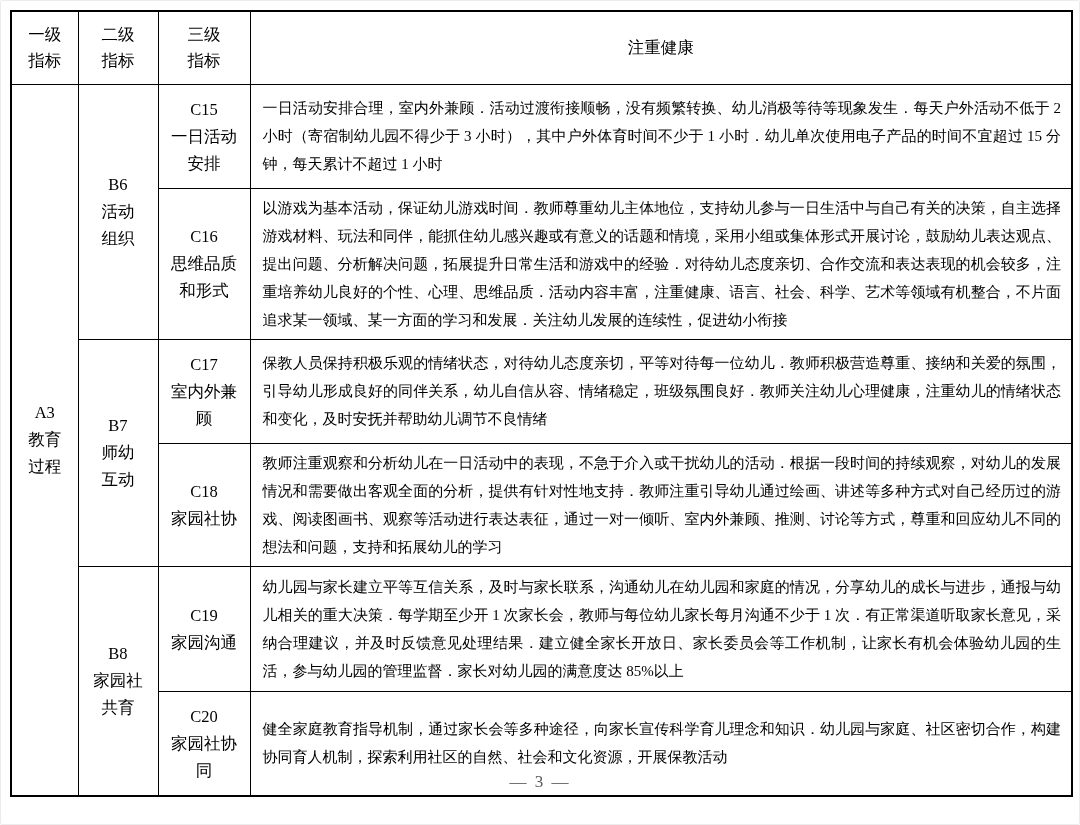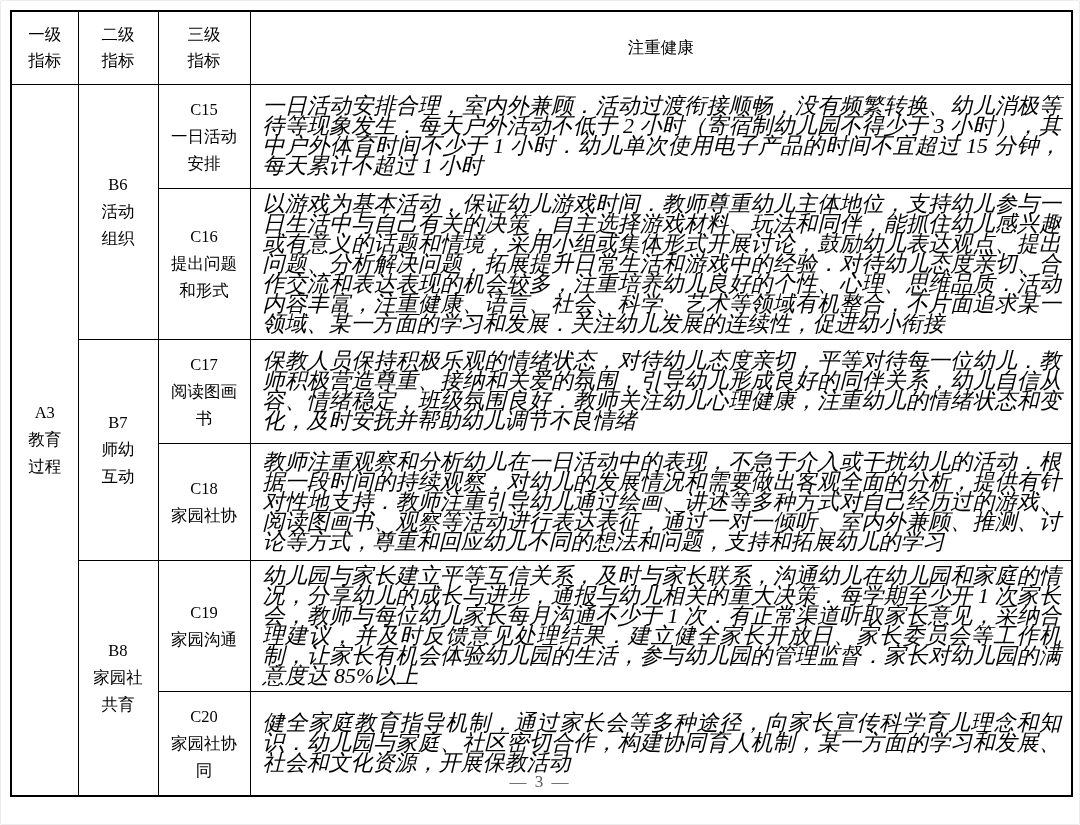--- a/index.html
+++ b/index.html
@@ -53,25 +53,24 @@
     white-space: pre-line;
   }
   .ind {
     text-align: center;
     font-size: 16.5px;
     line-height: 27px;
     white-space: pre-line;
     padding: 11px;
   }
   .req {
-    font-size: 22px;
-    line-height: 20px;
+    font-size: 15px;
+    line-height: 28px;
     text-align: justify;
     padding: 5px 10px 5px 12px;
-    font-style: italic;
   }
   .footer {
     position: absolute;
     left: 0;
     top: 772px;
     width: 100%;
     text-align: center;
     font-size: 17px;
     color: #5a5a5a;
     letter-spacing: 2px;
@@ -105,48 +104,48 @@
         <td class="ind" rowspan="2">B6
 活动
 组织</td>
         <td class="ind">C15
 一日活动
 安排</td>
         <td class="req">一日活动安排合理，室内外兼顾．活动过渡衔接顺畅，没有频繁转换、幼儿消极等待等现象发生．每天户外活动不低于 2 小时（寄宿制幼儿园不得少于 3 小时），其中户外体育时间不少于 1 小时．幼儿单次使用电子产品的时间不宜超过 15 分钟，每天累计不超过 1 小时</td>
       </tr>
       <tr class="row-c16">
         <td class="ind">C16
-提出问题
+思维品质
 和形式</td>
         <td class="req">以游戏为基本活动，保证幼儿游戏时间．教师尊重幼儿主体地位，支持幼儿参与一日生活中与自己有关的决策，自主选择游戏材料、玩法和同伴，能抓住幼儿感兴趣或有意义的话题和情境，采用小组或集体形式开展讨论，鼓励幼儿表达观点、提出问题、分析解决问题，拓展提升日常生活和游戏中的经验．对待幼儿态度亲切、合作交流和表达表现的机会较多，注重培养幼儿良好的个性、心理、思维品质．活动内容丰富，注重健康、语言、社会、科学、艺术等领域有机整合，不片面追求某一领域、某一方面的学习和发展．关注幼儿发展的连续性，促进幼小衔接</td>
       </tr>
       <tr class="row-c17">
         <td class="ind" rowspan="2">B7
 师幼
 互动</td>
         <td class="ind">C17
-阅读图画书</td>
+室内外兼顾</td>
         <td class="req">保教人员保持积极乐观的情绪状态，对待幼儿态度亲切，平等对待每一位幼儿．教师积极营造尊重、接纳和关爱的氛围，引导幼儿形成良好的同伴关系，幼儿自信从容、情绪稳定，班级氛围良好．教师关注幼儿心理健康，注重幼儿的情绪状态和变化，及时安抚并帮助幼儿调节不良情绪</td>
       </tr>
       <tr class="row-c18">
         <td class="ind">C18
 家园社协</td>
         <td class="req">教师注重观察和分析幼儿在一日活动中的表现，不急于介入或干扰幼儿的活动．根据一段时间的持续观察，对幼儿的发展情况和需要做出客观全面的分析，提供有针对性地支持．教师注重引导幼儿通过绘画、讲述等多种方式对自己经历过的游戏、阅读图画书、观察等活动进行表达表征，通过一对一倾听、室内外兼顾、推测、讨论等方式，尊重和回应幼儿不同的想法和问题，支持和拓展幼儿的学习</td>
       </tr>
       <tr class="row-c19">
         <td class="ind" rowspan="2">B8
 家园社
 共育</td>
         <td class="ind">C19
 家园沟通</td>
         <td class="req">幼儿园与家长建立平等互信关系，及时与家长联系，沟通幼儿在幼儿园和家庭的情况，分享幼儿的成长与进步，通报与幼儿相关的重大决策．每学期至少开 1 次家长会，教师与每位幼儿家长每月沟通不少于 1 次．有正常渠道听取家长意见，采纳合理建议，并及时反馈意见处理结果．建立健全家长开放日、家长委员会等工作机制，让家长有机会体验幼儿园的生活，参与幼儿园的管理监督．家长对幼儿园的满意度达 85%以上</td>
       </tr>
       <tr class="row-c20">
         <td class="ind">C20
 家园社协
 同</td>
-        <td class="req">健全家庭教育指导机制，通过家长会等多种途径，向家长宣传科学育儿理念和知识．幼儿园与家庭、社区密切合作，构建协同育人机制，某一方面的学习和发展、社会和文化资源，开展保教活动</td>
+        <td class="req">健全家庭教育指导机制，通过家长会等多种途径，向家长宣传科学育儿理念和知识．幼儿园与家庭、社区密切合作，构建协同育人机制，探索利用社区的自然、社会和文化资源，开展保教活动</td>
       </tr>
     </tbody>
   </table>
 
   <div class="footer">— 3 —</div>
 </div>
 
 </body></html>

